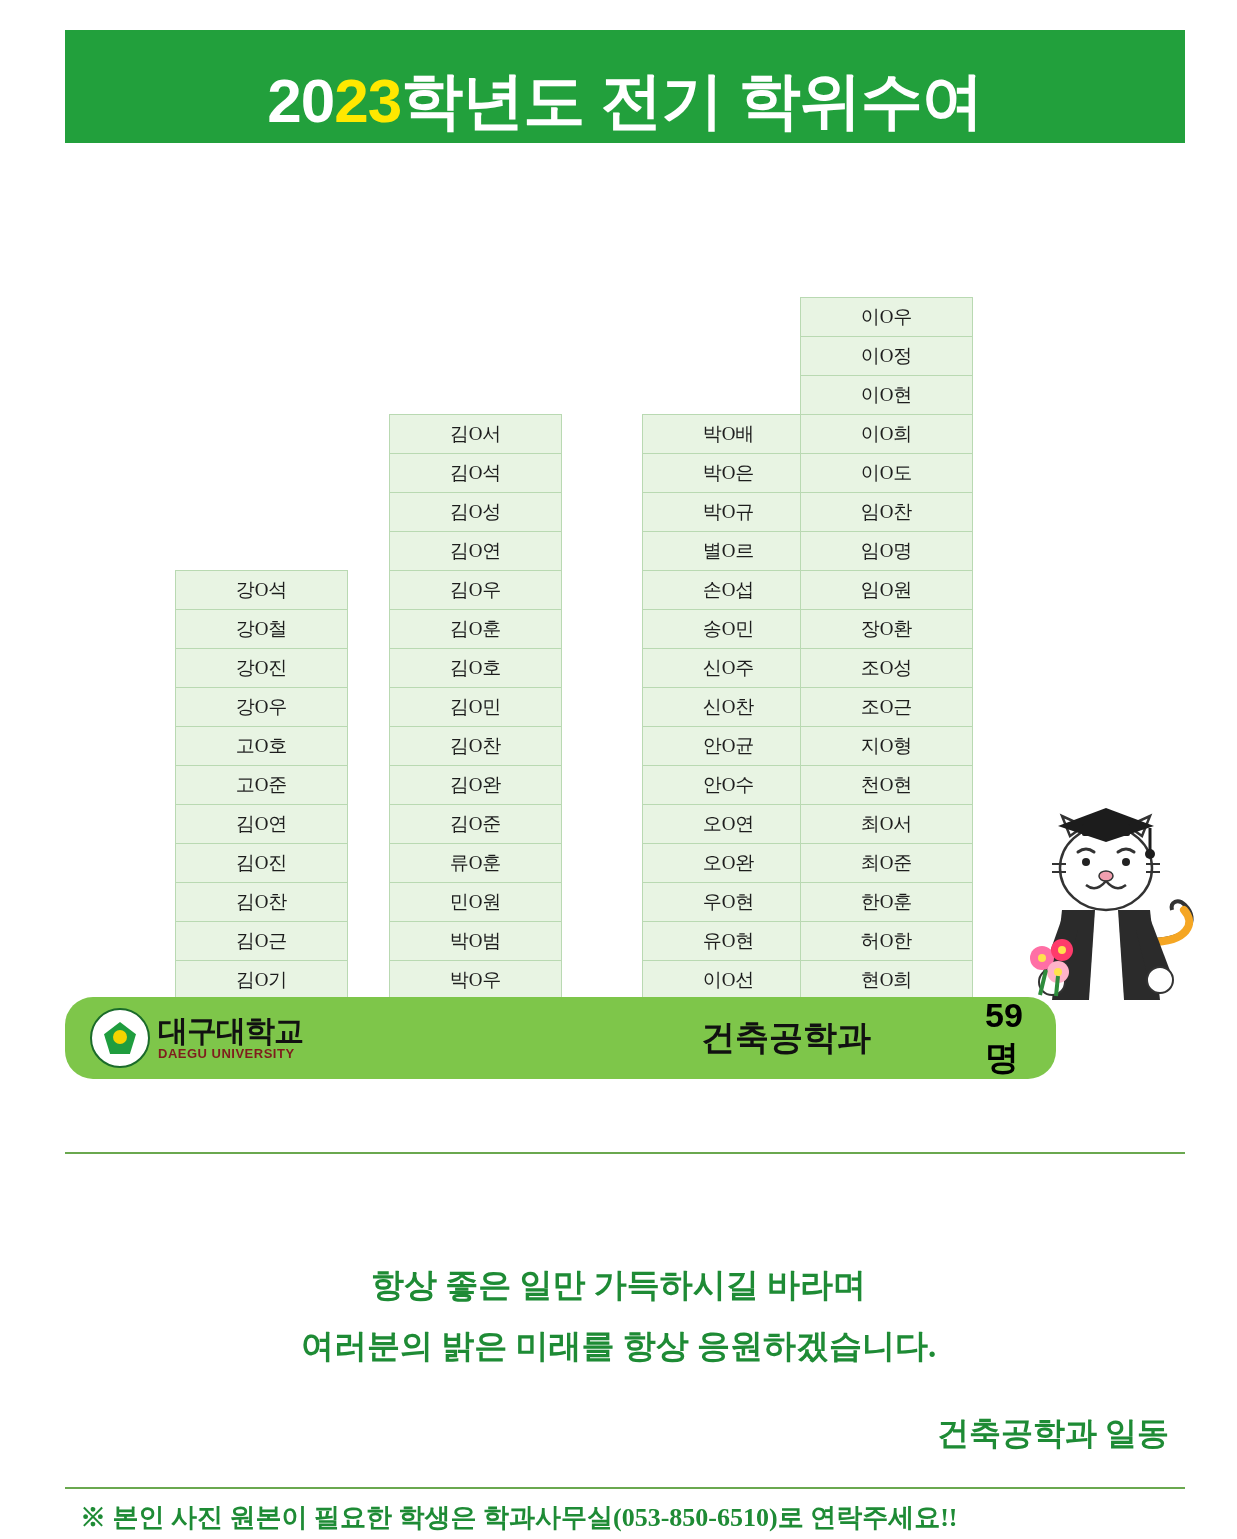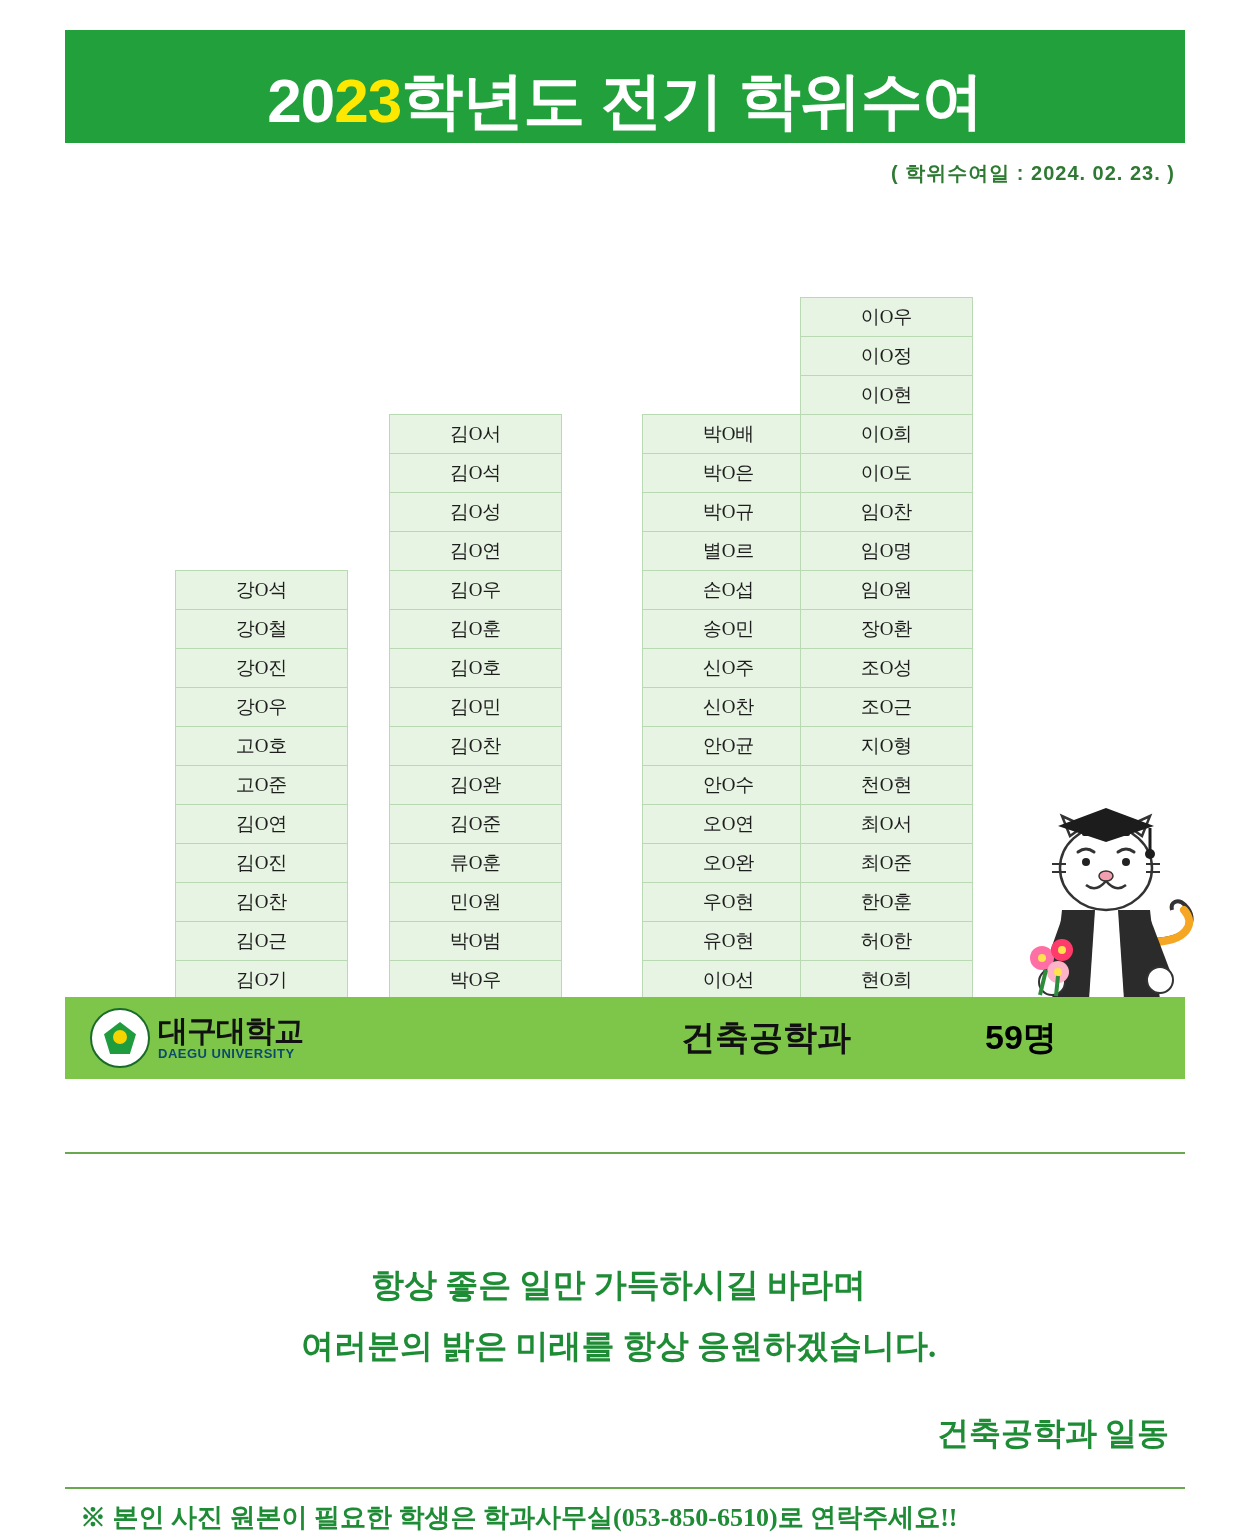--- a/index.html
+++ b/index.html
@@ -87,25 +87,26 @@
   #col0 { left: 175px; }
   #col1 { left: 389px; }
   #col2 { left: 602px; padding-left: 40px; }
   #col3 { left: 800px; }
 
   
   .dept-bar {
     position: absolute;
     left: 65px;
     top: 997px;
-    width: 1120px;
+    width: 991px;
     height: 82px;
     background: #7ec64a;
     display: flex;
     align-items: center;
+    border-radius: 28px;
   }
   .logo-wrap {
     display: flex;
     align-items: center;
     margin-left: 25px;
     width: 300px;
   }
   .logo-mark {
     width: 56px;
     height: 56px;
@@ -143,29 +144,29 @@
   }
   .logo-kr {
     font-size: 30px;
     font-weight: bold;
     color: #111111;
     letter-spacing: -1px;
   }
   .logo-en {
     font-size: 13px;
     font-weight: bold;
-    color: #0c4a6e;
+    color: #7f1d1d;
     letter-spacing: 0.5px;
   }
   .dept-name {
     font-size: 34px;
     font-weight: bold;
     color: #111111;
     position: absolute;
-    left: 616px;
+    left: 636px;
   }
   .dept-count {
     font-size: 34px;
     font-weight: bold;
     color: #000000;
     position: absolute;
     left: 920px;
   }
 
   
@@ -224,21 +225,20 @@
 </style>
 </head>
 <body>
 
 <div class="page">
 
   <div class="header-banner">
     <div class="header-title"><span>20</span><span class="hl">23</span><span>학년도 전기 학위수여</span></div>
   </div>
 
-  <div class="ceremony-date">( 학위수여일 : 2024. 02. 23. )</div>
 
   <div class="columns">
     <div class="name-col" id="col0">
         <div class="name-cell">강O석</div>
         <div class="name-cell">강O철</div>
         <div class="name-cell">강O진</div>
         <div class="name-cell">강O우</div>
         <div class="name-cell">고O호</div>
         <div class="name-cell">고O준</div>
         <div class="name-cell">김O연</div>

